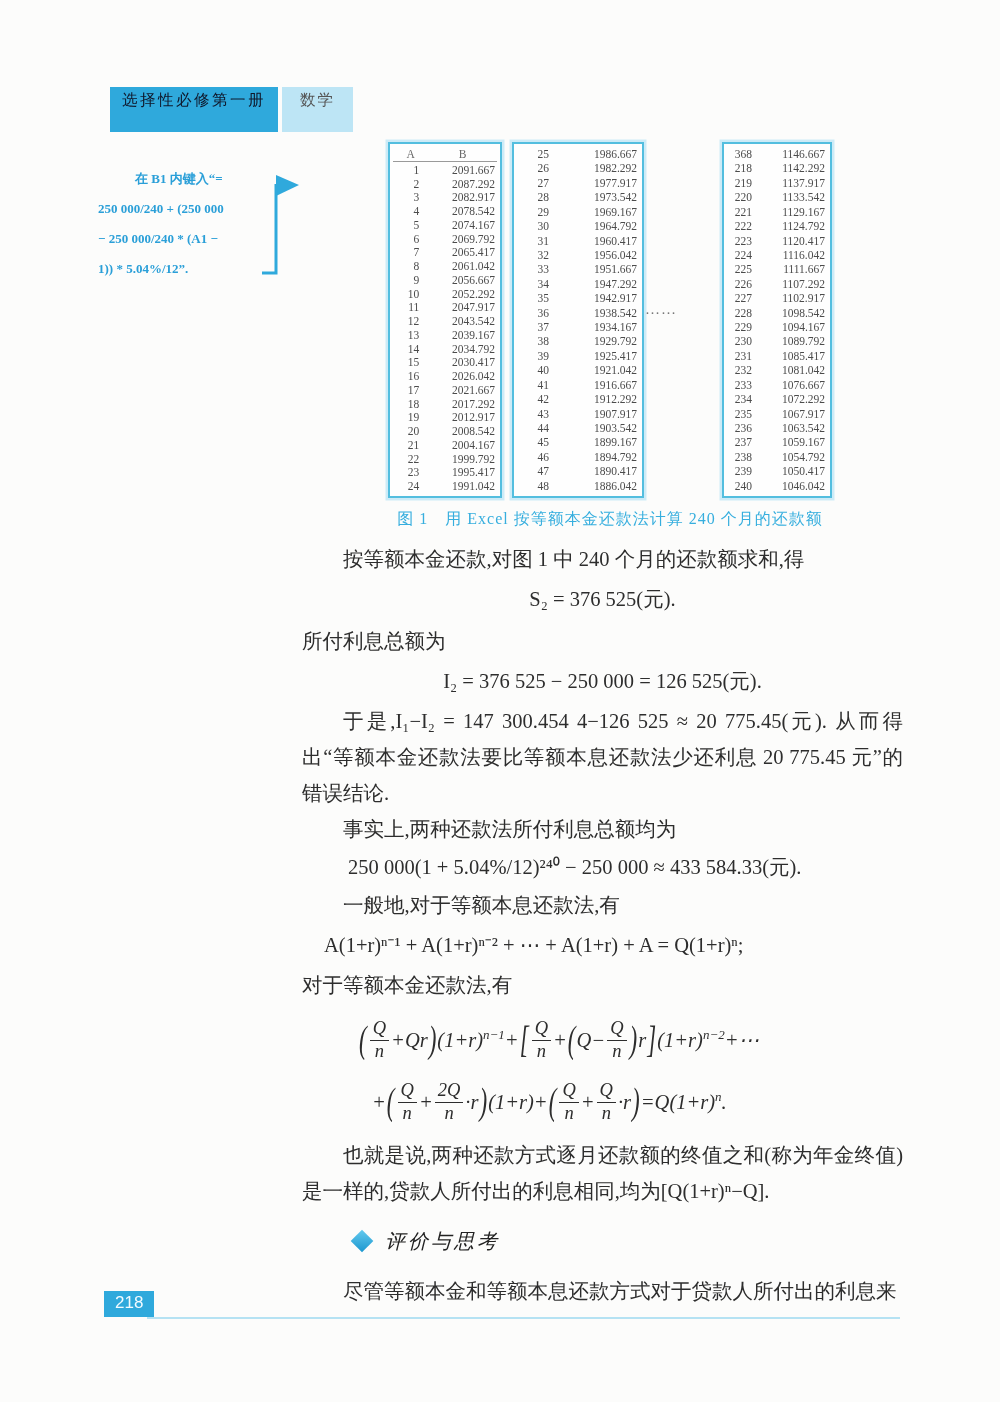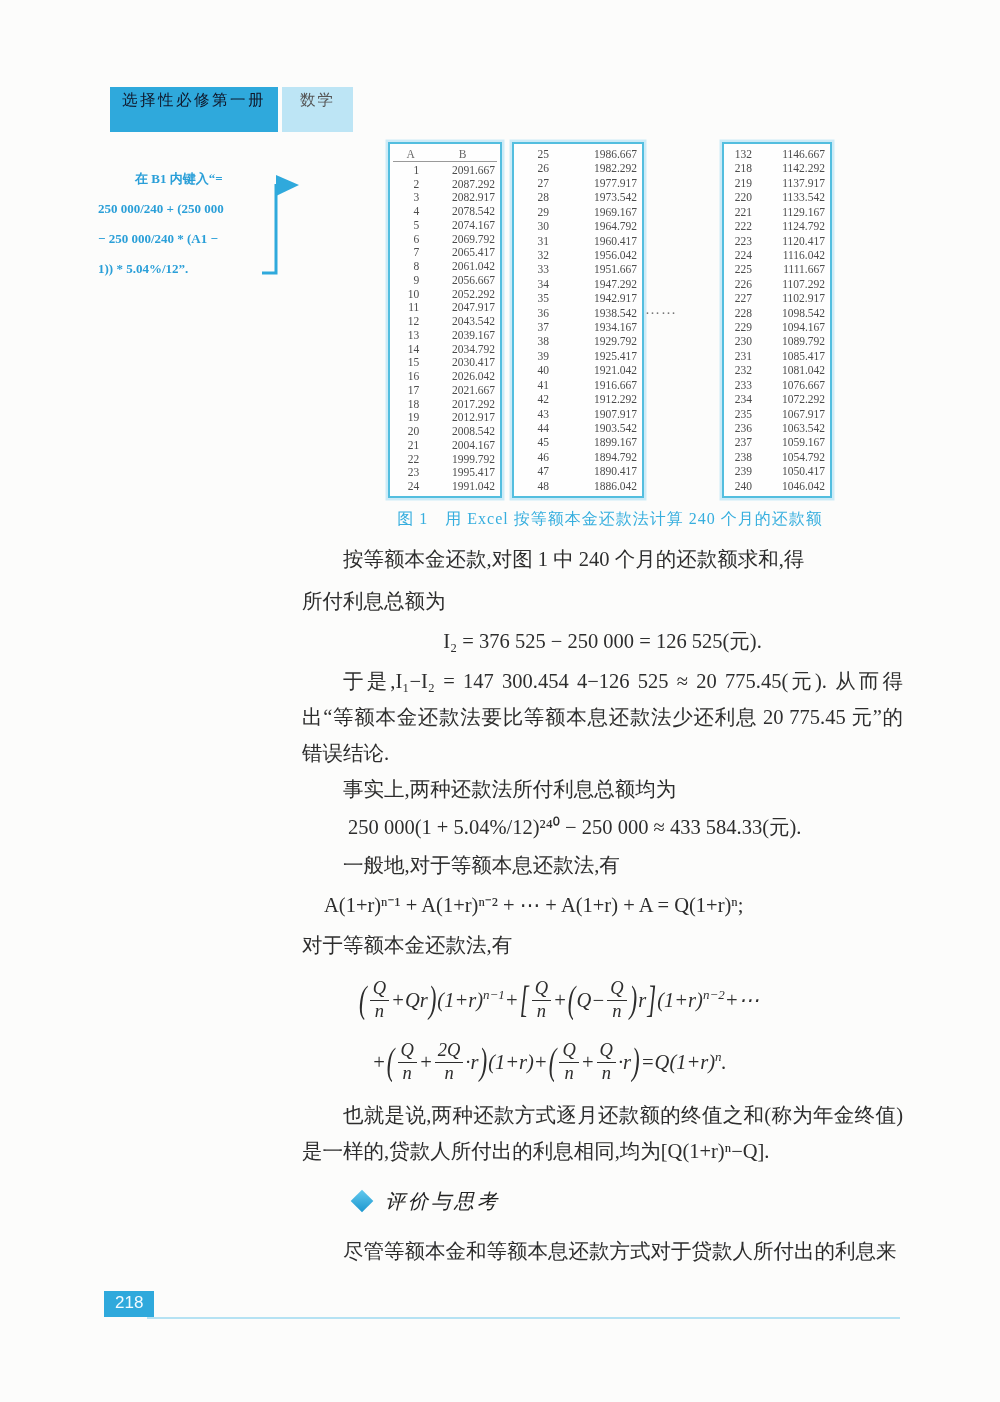--- a/index.html
+++ b/index.html
@@ -278,21 +278,21 @@
       <span class="xn">47</span>
       <span class="xv">1890.417</span>
     </div>
     <div class="xlrow">
       <span class="xn">48</span>
       <span class="xv">1886.042</span>
     </div>
   </div>
 <div class="xltable" id="t3">
     <div class="xlrow">
-      <span class="xn">132</span>
+      <span class="xn">368</span>
       <span class="xv">1146.667</span>
     </div>
     <div class="xlrow">
       <span class="xn">218</span>
       <span class="xv">1142.292</span>
     </div>
     <div class="xlrow">
       <span class="xn">219</span>
       <span class="xv">1137.917</span>
     </div>
@@ -380,20 +380,21 @@
       <span class="xn">240</span>
       <span class="xv">1046.042</span>
     </div>
   </div>
 <div class="dots">……</div>
 
 <div class="caption">图 1　用 Excel 按等额本金还款法计算 240 个月的还款额</div>
 
 <div class="flow">
   <p class="indent">按等额本金还款,对图 1 中 240 个月的还款额求和,得</p>
+  <p class="fcenter">S₂ = 376 525(元).</p>
   <p class="mt6">所付利息总额为</p>
   <p class="fcenter">I₂ = 376 525 − 250 000 = 126 525(元).</p>
   <p class="indent">于是,I₁−I₂ = 147 300.454 4−126 525 ≈ 20 775.45(元). 从而得出“等额本金还款法要比等额本息还款法少还利息 20 775.45 元”的错误结论.</p>
   <p class="indent">事实上,两种还款法所付利息总额均为</p>
   <p class="fleft1">250 000(1 + 5.04%/12)²⁴⁰ − 250 000 ≈ 433 584.33(元).</p>
   <p class="indent">一般地,对于等额本息还款法,有</p>
   <p class="fleft2">A(1+r)ⁿ⁻¹ + A(1+r)ⁿ⁻² + ⋯ + A(1+r) + A = Q(1+r)ⁿ;</p>
   <p>对于等额本金还款法,有</p>
   <div class="bigline" id="bf1">
       <span class="fp">(</span>

